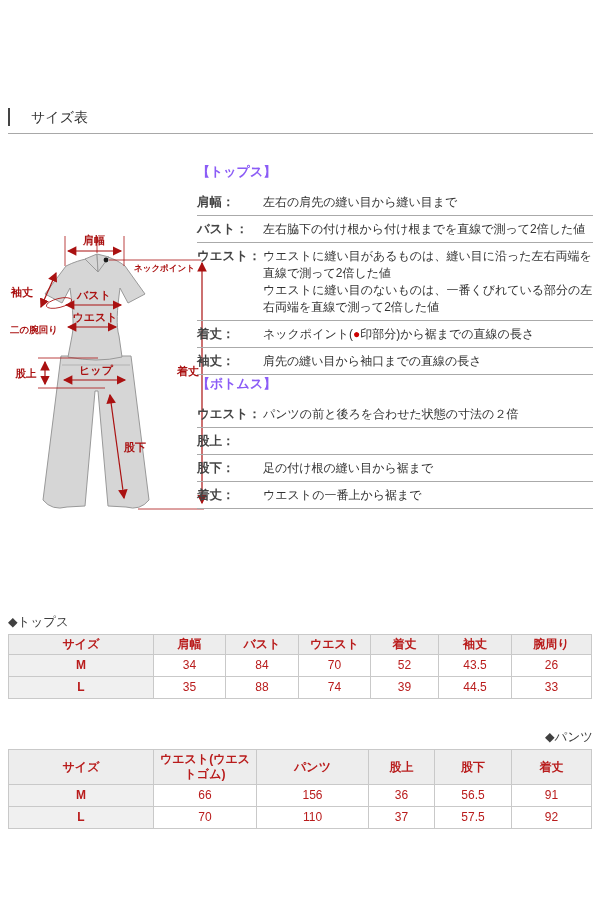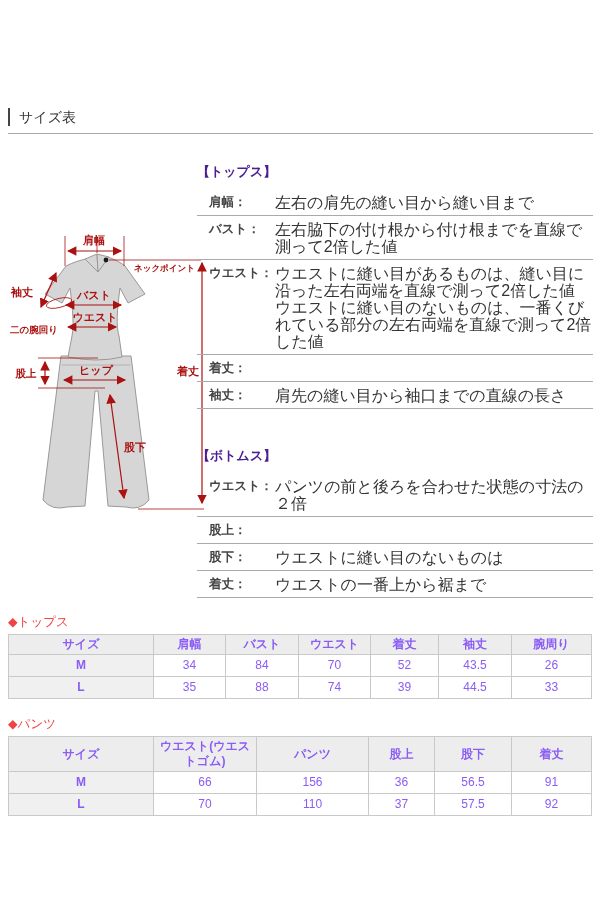--- a/index.html
+++ b/index.html
@@ -5,64 +5,63 @@
   html,body{margin:0;padding:0;}
   body{
     width:600px;height:900px;position:relative;background:#fff;
     font-family:"Liberation Sans","DejaVu Sans",sans-serif;color:#333;
     overflow:hidden;
   }
   
   .page-title{
     position:absolute;left:8px;top:108px;
     font-size:14px;color:#333;
-    border-left:2px solid #444;padding-left:9px;line-height:18px;
+    border-left:2px solid #444;padding-left:21px;line-height:18px;
   }
   .title-rule{
     position:absolute;left:8px;top:133px;width:585px;height:0;
     border-top:1px solid #a8a8a8;
   }
   
   .defs{
     position:absolute;left:197px;top:163px;width:396px;
   }
   .sec-heading{
-    font-size:13px;font-weight:bold;color:#4c1d95;margin:0 0 8px 0;
-  }
-  .sec-heading.bottoms{margin-top:38px;}
+    font-size:13px;font-weight:bold;color:#8b5cf6;margin:0 0 8px 0;
+  }
+  .sec-heading.bottoms{}
   .def-row{
     display:flex;align-items:flex-start;
     padding:5px 0 4px 0;border-bottom:1px solid #aaa;
   }
   .def-row.center{align-items:center;}
   .def-term{
     flex:0 0 66px;font-size:12.5px;font-weight:bold;color:#444;
     line-height:17px;
-    margin-left:12px;
   }
   .def-text{
-    flex:1;font-size:16px;line-height:17px;color:#333;
+    flex:1;font-size:12px;line-height:17px;color:#333;
   }
   .def-text p{margin:0;}
   .red-dot{color:#cc0000;}
   
   .diagram{position:absolute;left:8px;top:230px;width:200px;height:292px;}
   .diagram svg{display:block;}
   .ann{stroke:#aa1111;stroke-width:1.2;fill:none;}
   .guide{stroke:#aa1111;stroke-width:0.8;fill:none;}
   .lbl{fill:#aa1111;font-weight:bold;font-size:11px;}
   .lbl-sm{fill:#aa1111;font-weight:bold;font-size:8.5px;}
   .garment{fill:#d6d6d6;stroke:#999;stroke-width:1;}
   
   .tables{position:absolute;left:8px;top:614px;width:585px;}
-  .tbl-caption{font-size:12.5px;color:#ef4444;margin:0 0 3px 0;}
-  .tbl-caption.second{margin-top:17px;}
+  .tbl-caption{font-size:12.5px;color:#404040;margin:0 0 3px 0;}
+  .tbl-caption.second{margin-top:30px;text-align:right;}
   table{
     border-collapse:collapse;width:583px;table-layout:fixed;
-    font-size:12px;color:#8b5cf6;border-radius:17px;
+    font-size:12px;color:#b91c1c;border-radius:17px;
   }
   th,td{
     border:1px solid #c9c9c9;text-align:center;vertical-align:middle;
     padding:2px 2px;line-height:15px;
   }
   thead th{background:#ededed;font-weight:bold;}
   td.size-cell{background:#f0f0f0;font-weight:bold;}
   td.value-cell{background:#fff;}
   tbody td{height:17px;}
 </style>
@@ -145,20 +144,23 @@
   </div>
   <div class="def-row">
     <div class="def-term">ウエスト：</div>
     <div class="def-text">
       <p>ウエストに縫い目があるものは、縫い目に沿った左右両端を直線で測って2倍した値</p>
       <p>ウエストに縫い目のないものは、一番くびれている部分の左右両端を直線で測って2倍した値</p>
     </div>
   </div>
   <div class="def-row">
     <div class="def-term">着丈：</div>
+    <div class="def-text">
+      <p><span>ネックポイント(</span><span class="red-dot">●</span><span>印部分)から裾までの直線の長さ</span></p>
+    </div>
   </div>
   <div class="def-row">
     <div class="def-term">袖丈：</div>
     <div class="def-text">
         <p>肩先の縫い目から袖口までの直線の長さ</p>
       </div>
   </div>
 
   <div class="sec-heading bottoms">【ボトムス】</div>
 
@@ -167,21 +169,21 @@
     <div class="def-text">
         <p>パンツの前と後ろを合わせた状態の寸法の２倍</p>
       </div>
   </div>
   <div class="def-row">
     <div class="def-term">股上：</div>
   </div>
   <div class="def-row">
     <div class="def-term">股下：</div>
     <div class="def-text">
-        <p>ウエストに縫い目のないものは</p>
+        <p>足の付け根の縫い目から裾まで</p>
       </div>
   </div>
   <div class="def-row">
     <div class="def-term">着丈：</div>
     <div class="def-text">
         <p>ウエストの一番上から裾まで</p>
       </div>
   </div>
 </div>
 

